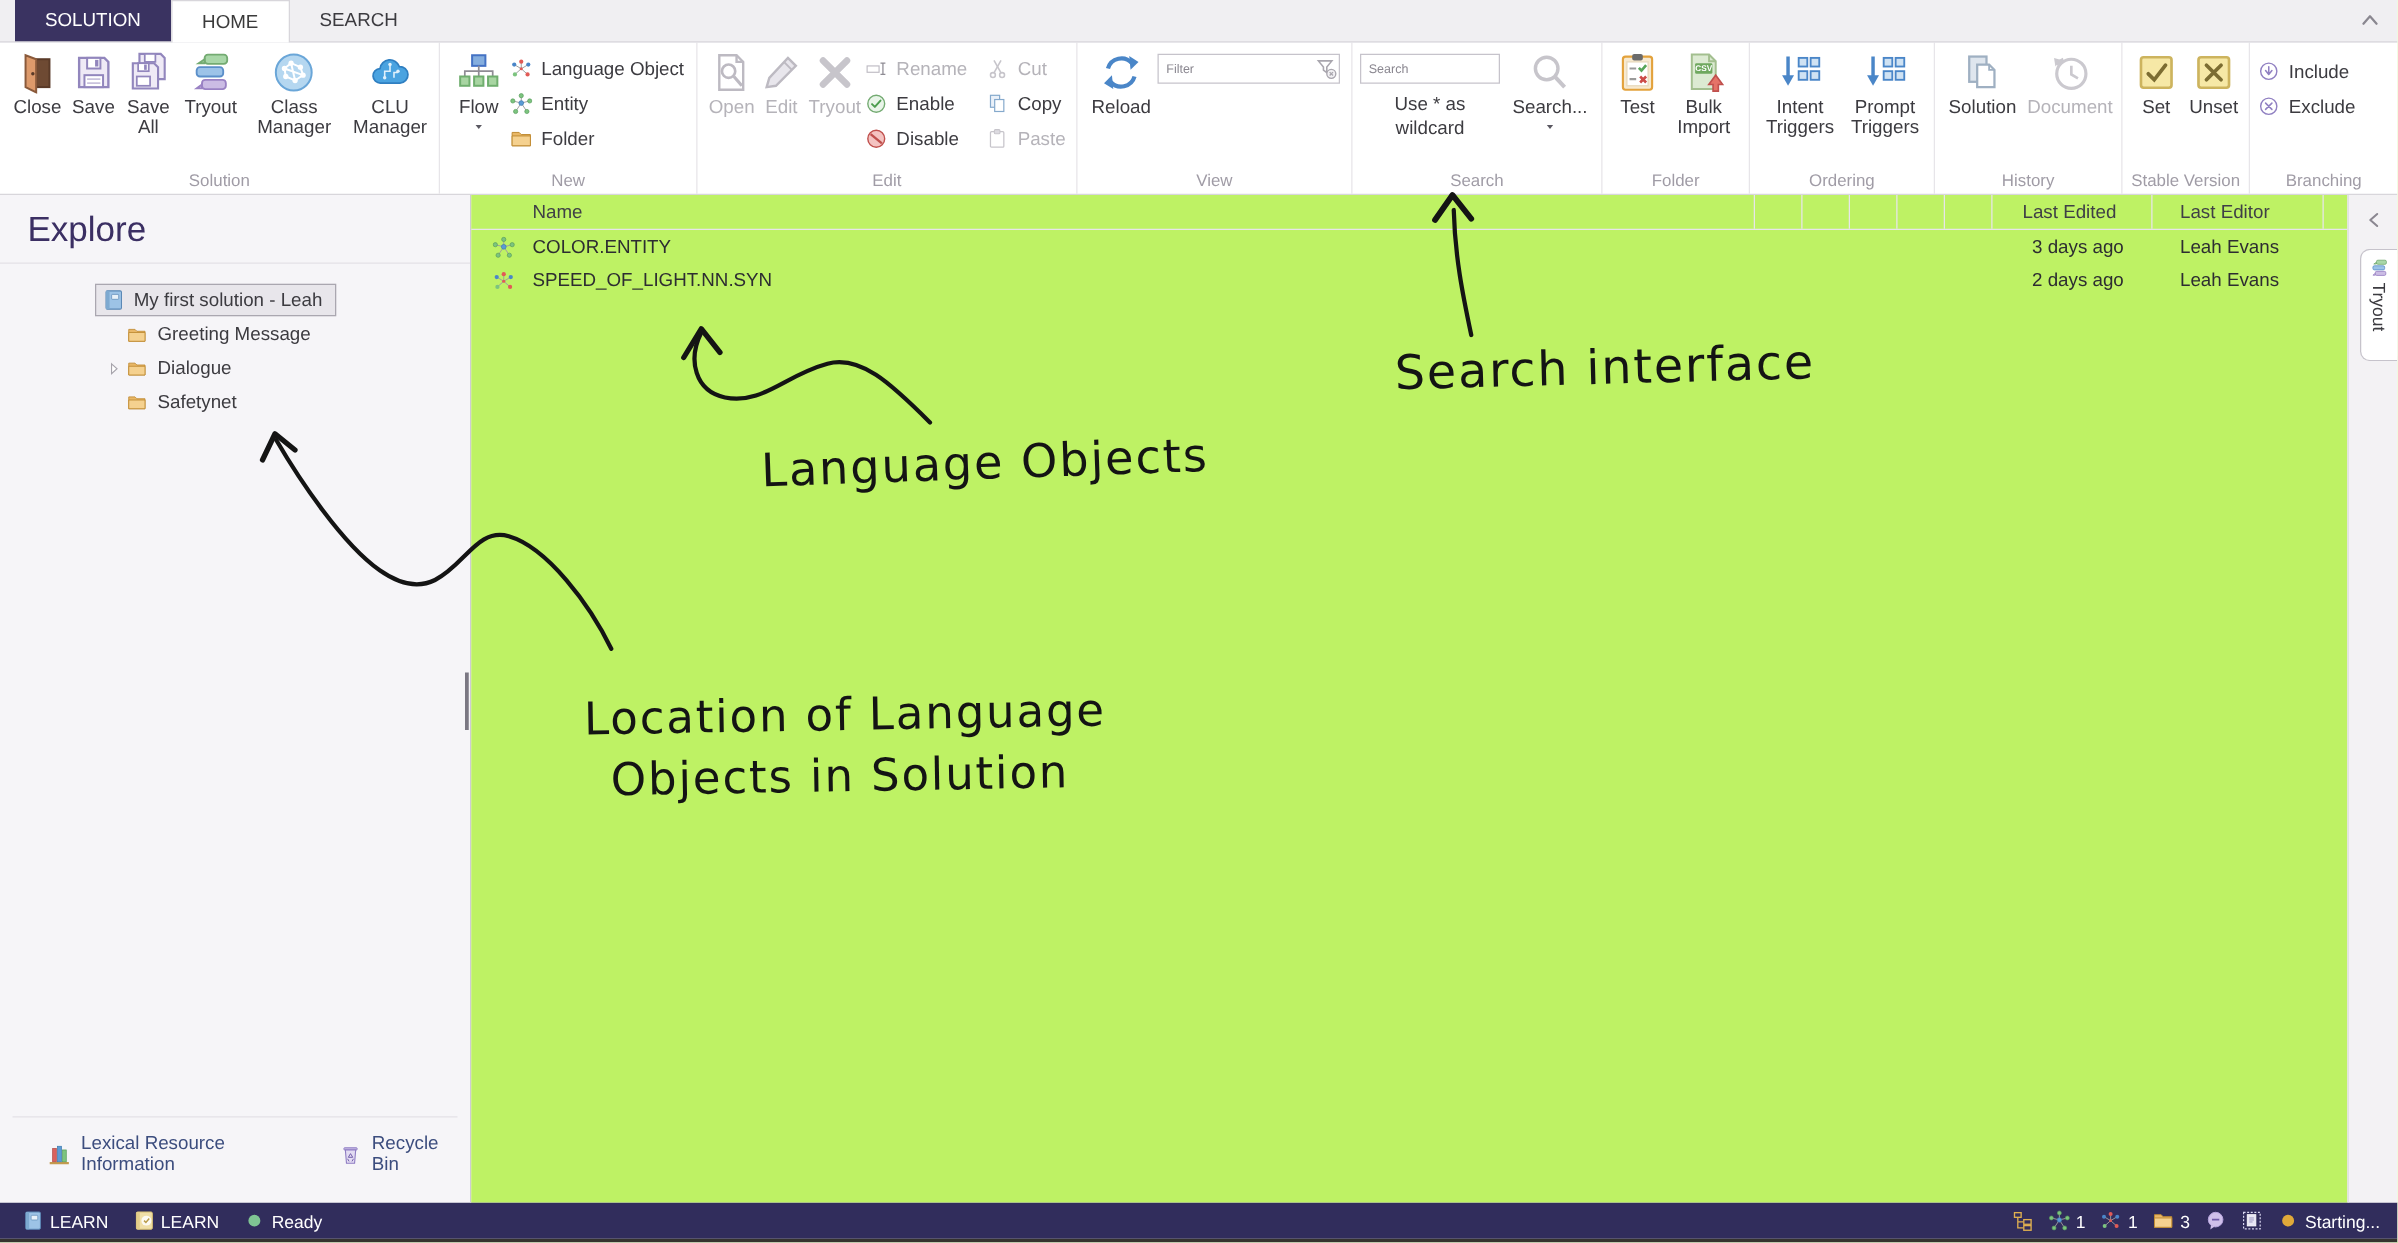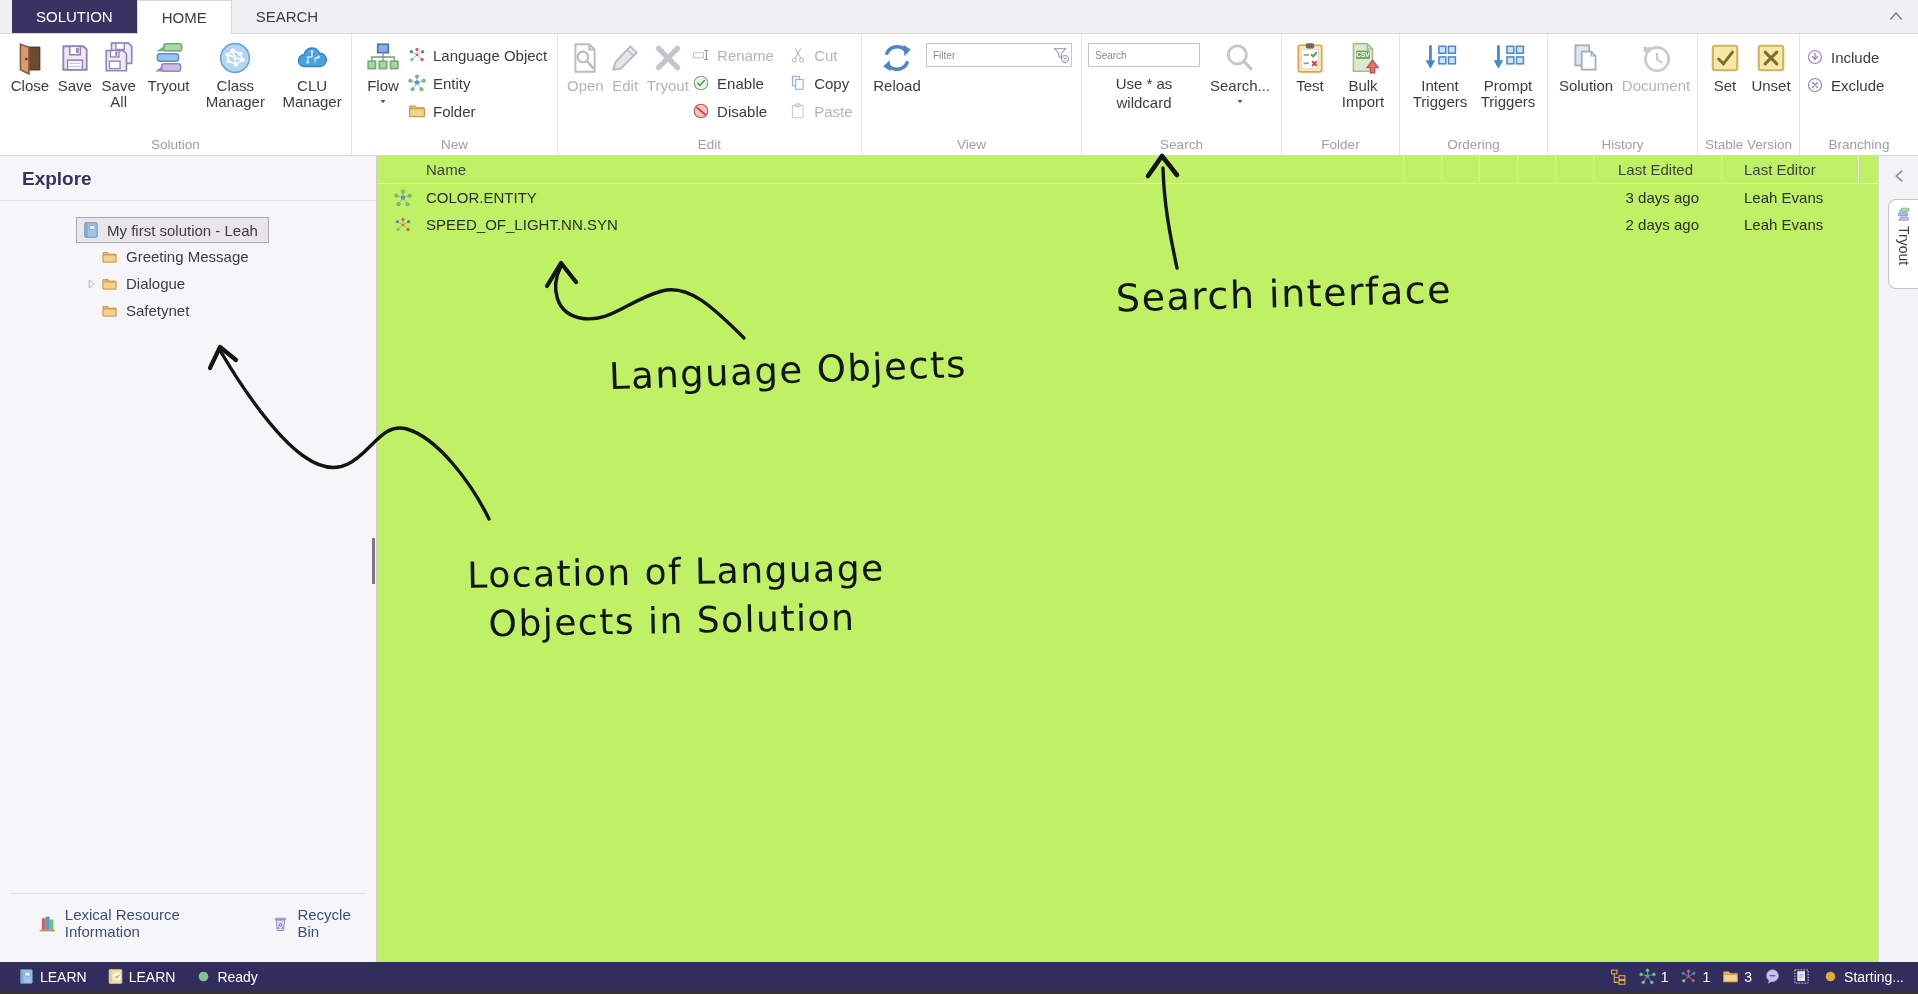--- a/index.html
+++ b/index.html
@@ -36,21 +36,21 @@
     padding:0 22px 0 6px; font-family:"Liberation Sans",sans-serif; color:#3c3b40; width:100%; }
   .rinput::placeholder { color:#8a8790; }
   .inputwrap { position:relative; }
   .inputwrap .clear { position:absolute; right:2px; top:3px; width:18px; height:18px; }
   .wildcard { font-size:15px; text-align:center; line-height:19px; margin-top:7px; color:#3c3b40; }
 
   
   .content { flex:1; display:flex; min-height:0; position:relative; }
   .explore { width:377px; background:#f6f5f8; border-right:1px solid #cfccd2;
     display:flex; flex-direction:column; }
-  .explore h1 { font-size:19px; font-weight:700; color:#3b2f63; padding:12px 0 10px 22px; }
+  .explore h1 { font-size:28px; font-weight:400; color:#3b2f63; padding:12px 0 10px 22px; }
   .explore .sep { border-top:1px solid #e3e1e6; margin:0 0 0 0; }
   .tree { padding-top:16px; flex:1; overflow:hidden;padding-left:40px; }
   .tree-root { margin-left:36px; display:inline-flex; align-items:center; gap:7px;
     border:1px solid #aaa7b0; background:#e8e6eb; padding:3px 10px 3px 5px; font-size:15px; }
   .tree-item { margin-left:42px; display:flex; align-items:center; height:27px; font-size:15px; }
   .tree-item .exp { width:18px; height:14px; flex:none; }
   .tree-item .fi { width:19px; height:16px; margin-right:7px; flex:none; }
   .i17 { width:18px; height:18px; }
   .explore-links { padding:12px 0 22px 38px; display:flex; gap:13px; }
   .xlink { display:flex; align-items:center; gap:8px; font-size:15px; color:#3c4d7e; }

